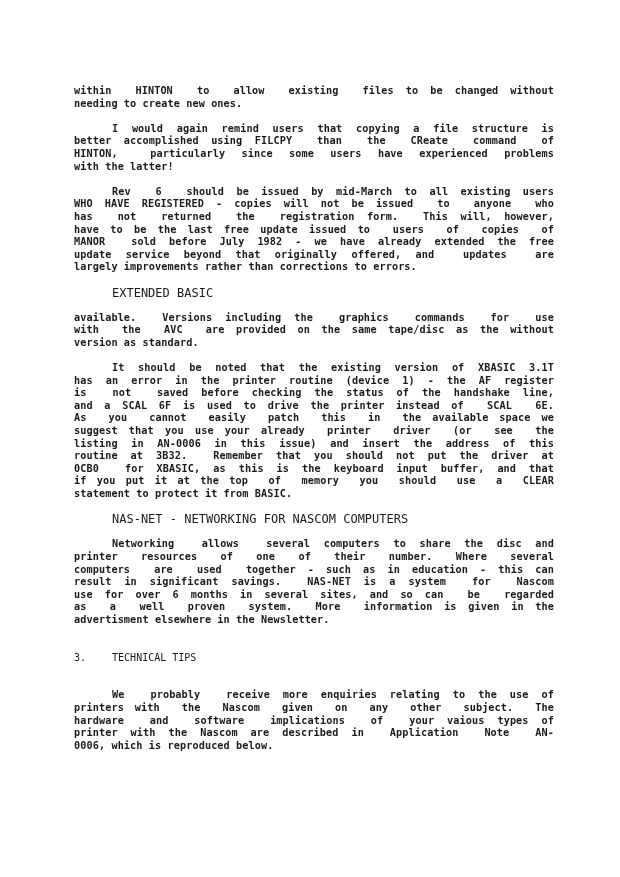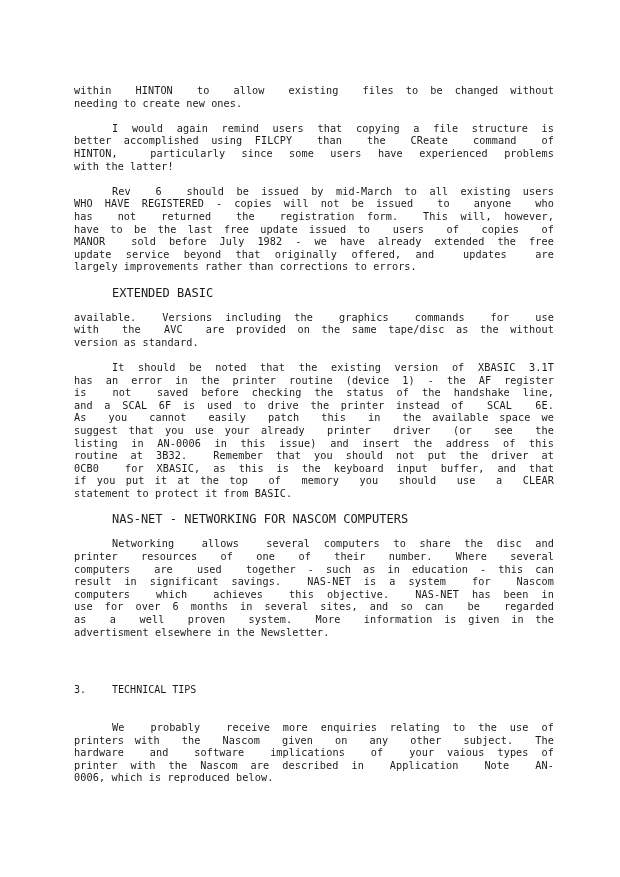--- a/index.html
+++ b/index.html
@@ -10,24 +10,24 @@
     }
     .page { position: absolute; left: 74px; top: 85px; width: 480px; }
     .line {
       font-size: 10.2px; line-height: 12.6px; height: 12.6px; white-space: pre;
       text-align: justify; text-align-last: justify; overflow: hidden;
       letter-spacing: 0.1px;
     }
     .line.last { text-align-last: left; }
     .indent { padding-left: 38px; }
     .heading { font-size: 12px; line-height: 12.6px; height: 12.6px; padding-left: 38px; white-space: pre; }
-    .section-heading { font-size: 10px; line-height: 12.6px; height: 12.6px; white-space: pre; margin-top: 20px; }
+    .section-heading { font-size: 10px; line-height: 12.6px; height: 12.6px; white-space: pre; }
     .gap { height: 12.6px; }
     .gap2 { height: 25px; }
-    .para { margin: 0; }
+    .para { margin: 0; font-weight: bold; }
   </style>
 </head>
 <body>
 
 <div class="page">
 
   <div class="para">
     <div class="line">within  HINTON  to  allow  existing  files to be changed without</div>
     <div class="line last">needing to create new ones.</div>
   </div>
@@ -78,21 +78,20 @@
   <div class="gap"></div>
 
   <div class="heading">NAS-NET - NETWORKING FOR NASCOM COMPUTERS</div>
   <div class="gap"></div>
 
   <div class="para">
     <div class="line indent">Networking  allows  several computers to share the disc and</div>
     <div class="line">printer  resources  of  one  of  their  number.  Where  several</div>
     <div class="line">computers  are  used  together - such as in education - this can</div>
     <div class="line">result in significant savings.  NAS-NET is a system  for  Nascom</div>
-    <div class="line">computers  which  achieves  this objective.  NAS-NET has been in</div>
     <div class="line">use for over 6 months in several sites, and so can  be  regarded</div>
     <div class="line">as  a  well  proven  system.  More  information is given in the</div>
     <div class="line last">advertisment elsewhere in the Newsletter.</div>
   </div>
   <div class="gap2"></div>
 
   <div class="section-heading"><span>3.</span><span style="display:inline-block;width:26px"></span><span>TECHNICAL TIPS</span></div>
   <div class="gap"></div>
 
   <div class="gap"></div>

